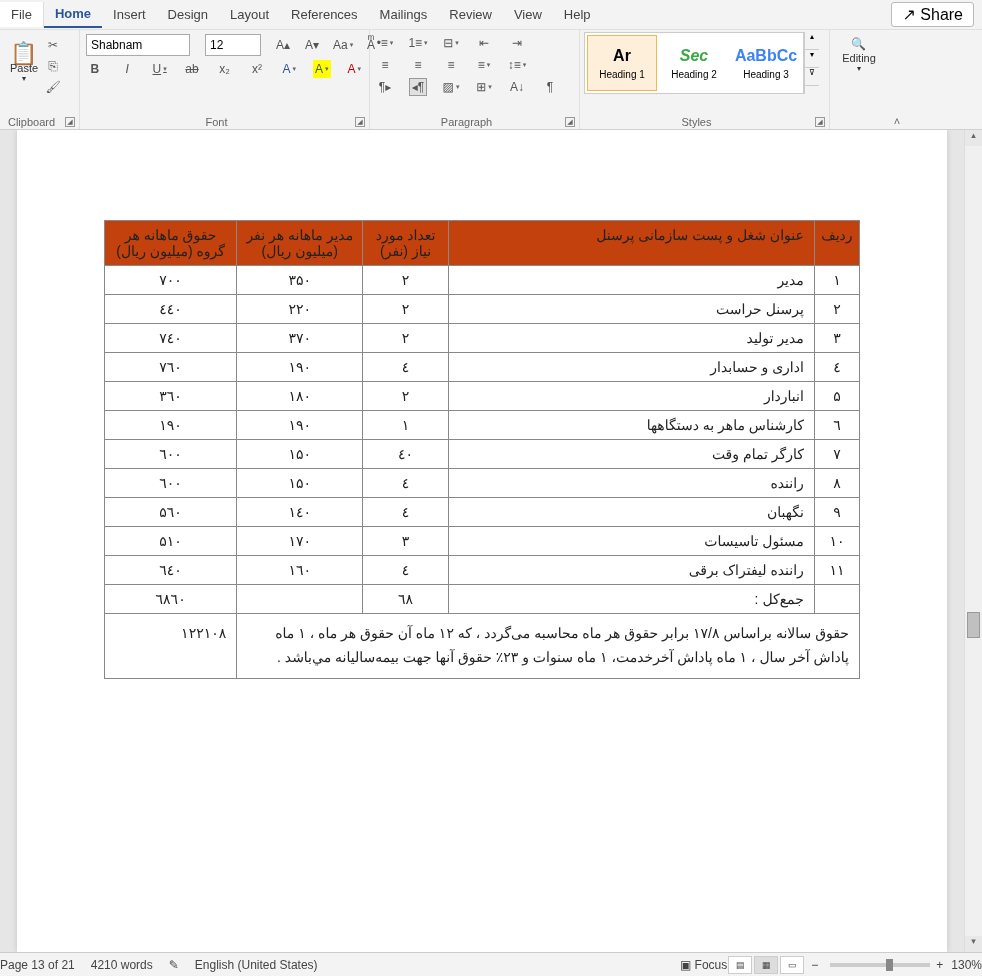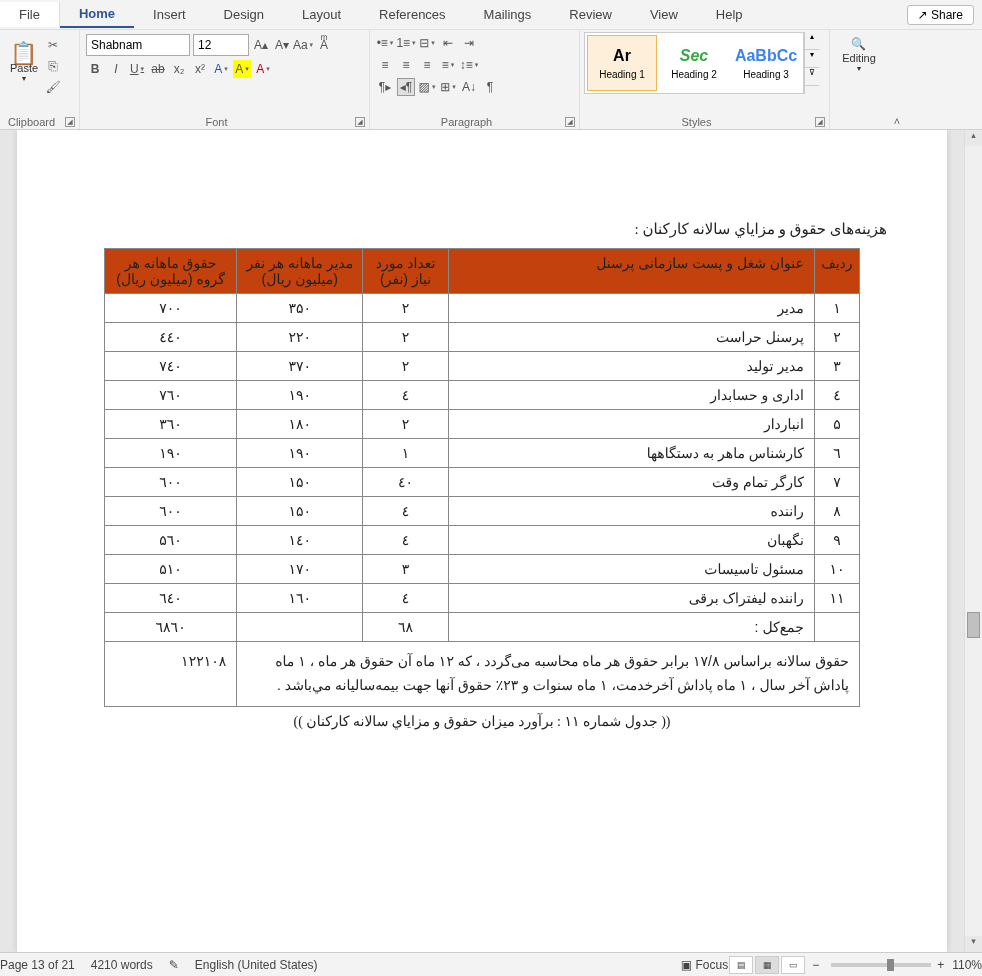--- a/index.html
+++ b/index.html
@@ -1,27 +1,27 @@
 <!DOCTYPE html>
 <html><head>
 <meta charset="utf-8">
 <style>
 *{box-sizing:border-box;margin:0;padding:0;font-family:'Segoe UI',Tahoma,sans-serif}
 body{width:982px;height:976px;background:#f3f3f3;display:flex;flex-direction:column;overflow:hidden}
 .menubar{display:flex;align-items:center;height:30px;background:#f3f3f3;border-bottom:1px solid #e0e0e0;font-size:13px}
-.menu-item{padding:5px 19px;cursor:pointer;color:#444}
+.menu-item{padding:5px 11px;cursor:pointer;color:#444}
 .menu-file{background:#fff;border-right:1px solid #ddd}
 .menu-item.active{border-bottom:2px solid #2b579a;color:#2b579a;font-weight:600}
-.share-btn{margin-left:auto;margin-right:8px;padding:2px 10px;border:1px solid #bbb;border-radius:3px;font-size:12px;background:#fff;cursor:pointer}
+.share-btn{margin-left:auto;margin-right:8px;padding:2px 10px;border:1px solid #bbb;border-radius:3px;font-size:16px;background:#fff;cursor:pointer}
 .ribbon{display:flex;height:100px;background:#f3f3f3;border-bottom:1px solid #d0d0d0}
 .rib-group{border-right:1px solid #e0e0e0;display:flex;flex-direction:column;position:relative;padding:2px 4px 14px}
 .rib-label{position:absolute;bottom:1px;left:0;right:16px;text-align:center;font-size:11px;color:#666}
 .rib-dlg{position:absolute;bottom:2px;right:4px;width:10px;height:10px;border:1px solid #999;font-size:7px;text-align:center;line-height:8px;color:#666}
 .btn-lg{display:flex;flex-direction:column;align-items:center;justify-content:center;padding:4px 6px;cursor:pointer;font-size:11px;color:#333}
-.btn-row{display:flex;align-items:center;gap:3px;padding:2px}
+.btn-row{display:flex;align-items:center;gap:15px;padding:2px}
 .icon{width:16px;height:16px;display:inline-flex;align-items:center;justify-content:center;font-size:12px}
 .sml{width:18px;height:18px;display:inline-flex;align-items:center;justify-content:center;font-size:12px;cursor:pointer;color:#555}
 .sml.active{background:#e0e0e0;border:1px solid #999}
 .dd::after{content:'▾';font-size:7px;margin-left:2px;color:#666}
 select,input.f-input{border:1px solid #aaa;font-size:12px;height:22px;padding:1px 4px;background:#fff}
 .font-name{width:104px}
 .font-size{width:56px}
 .styles-gallery{display:flex;gap:2px;border:1px solid #ccc;background:#fff;padding:2px}
 .style-item{width:70px;height:56px;display:flex;flex-direction:column;align-items:center;justify-content:center;font-size:10px;cursor:pointer;border:1px solid transparent}
 .style-item:first-child{border:1px solid #f0b84d;background:#fdefd9}
@@ -168,21 +168,20 @@
       <span class="icon">🔍</span>
       <span>Editing</span>
       <span style="font-size:8px">▾</span>
     </div>
   </div>
   <div class="collapse-ribbon">˄</div>
 </div>
 
 <div class="doc-area">
   <div class="page">
-    <div class="subtitle">هزینه‌های حقوق و مزاياي سالانه کارکنان :</div>
     <table class="t">
       <thead>
           <tr>
         <th class="col-row">ردیف</th>
         <th class="col-title">عنوان شغل و پست سازمانی پرسنل</th>
         <th style="width:84px">تعداد مورد نیاز (نفر)</th>
         <th style="width:124px">مدیر ماهانه هر نفر (میلیون ریال)</th>
         <th style="width:130px">حقوق ماهانه هر گروه (میلیون ریال)</th>
       </tr>
         </thead>
@@ -270,21 +269,20 @@
             <td>٦۸</td>
             <td></td>
             <td>٦۸٦۰</td>
           </tr>
           <tr class="note-row">
             <td colspan="4">حقوق سالانه براساس ۱۷/۸ برابر حقوق هر ماه محاسبه  می‌گردد ، که ۱۲ ماه آن حقوق هر ماه ، ۱ ماه پاداش آخر سال ، ۱ ماه پاداش آخرخدمت، ۱ ماه سنوات و ۲۳٪ حقوق آنها جهت بیمه‌سالیانه مي‌باشد .</td>
             <td style="text-align:left">۱۲۲۱۰۸</td>
           </tr>
         </tbody>
     </table>
-    <div class="caption">(( جدول شماره ۱۱ : برآورد میزان حقوق و مزاياي سالانه کارکنان ))</div>
   </div>
   <div class="v-scroll">
     <span class="arr">▴</span>
     <div class="track">
         <div class="thumb"></div>
       </div>
     <span class="arr">▾</span>
   </div>
 </div>
 
@@ -296,14 +294,14 @@
   <span class="sp"></span>
   <span>▣ <span>Focus</span></span>
   <span class="view-btn">▤</span>
   <span class="view-btn active">▦</span>
   <span class="view-btn">▭</span>
   <span style="margin:0 6px;cursor:pointer">−</span>
   <div class="zoom-track">
       <div class="zt"></div>
     </div>
   <span style="cursor:pointer">+</span>
-  <span style="margin-left:8px">110%</span>
+  <span style="margin-left:8px">130%</span>
 </div>
 
 </body></html>

